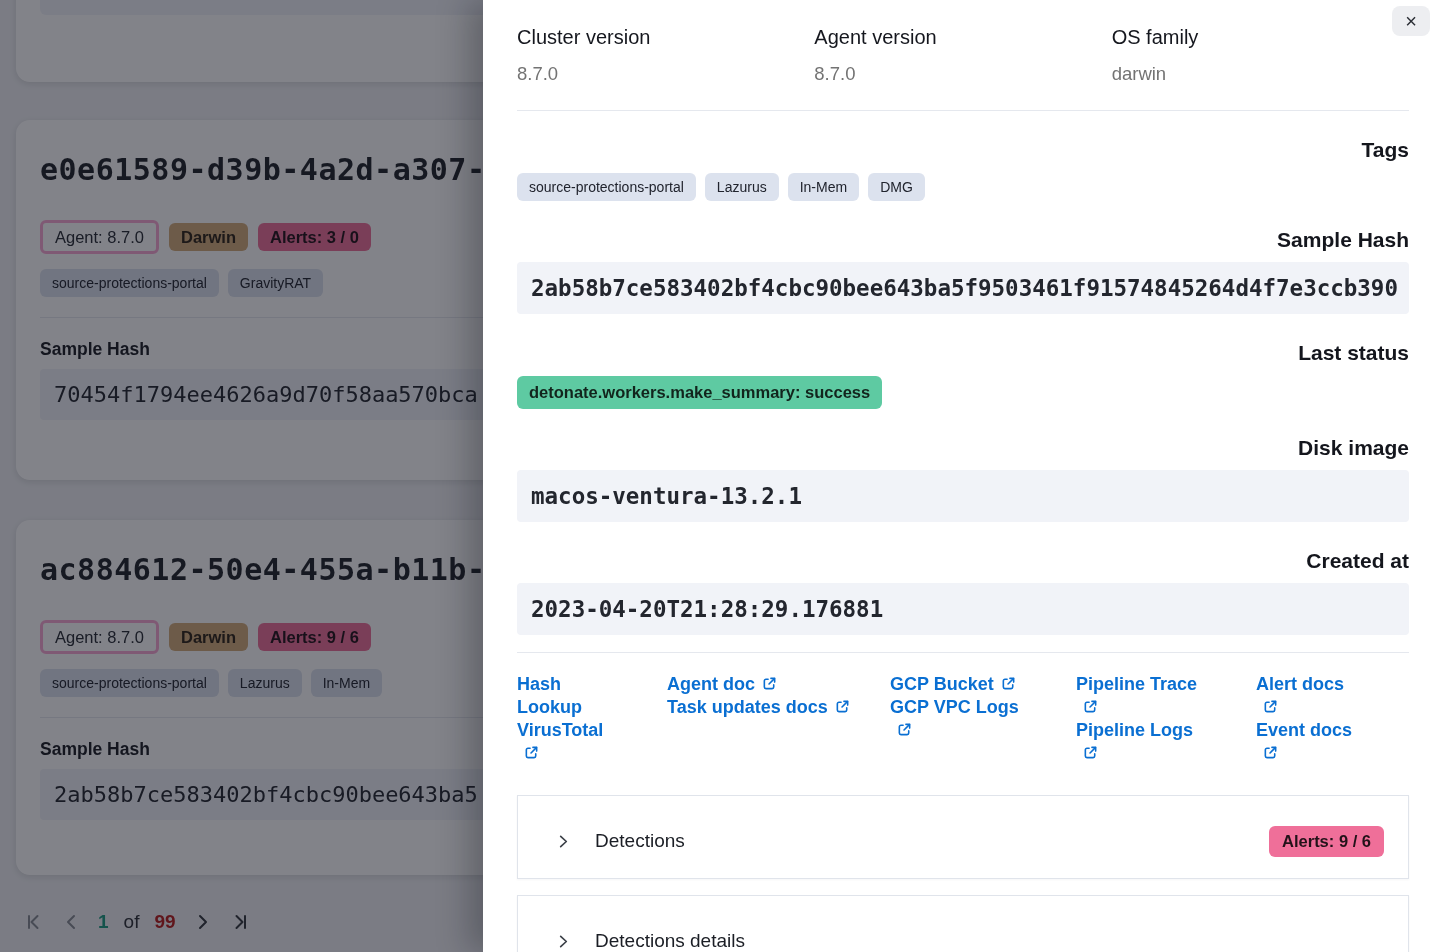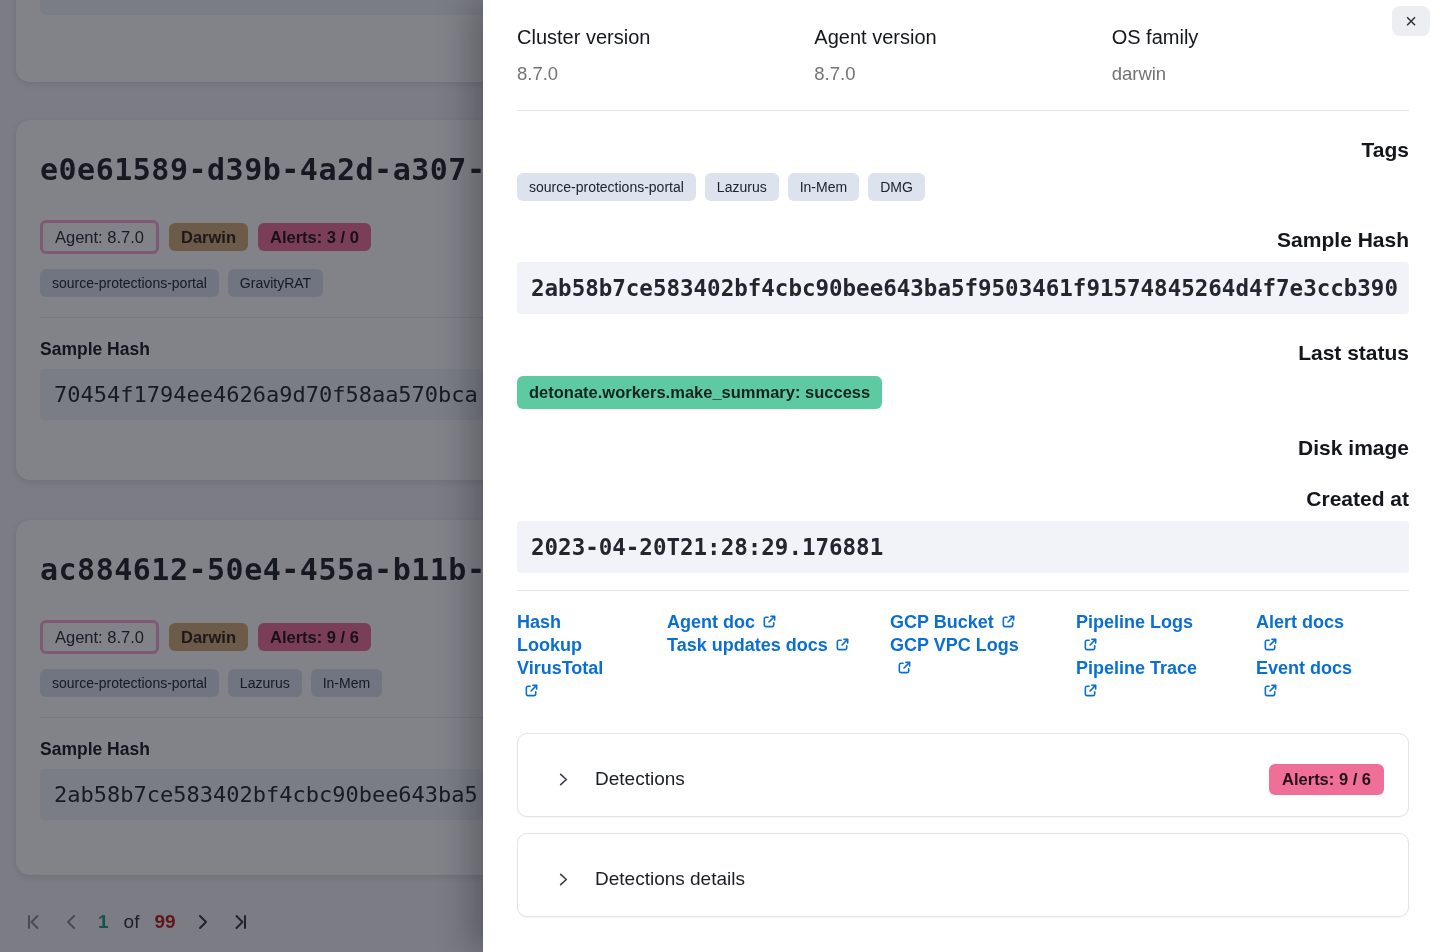--- a/index.html
+++ b/index.html
@@ -103,21 +103,21 @@
   .link{
     color:var(--link-blue);font-weight:600;font-size:18px;line-height:23px;
     text-decoration:none;display:block;cursor:pointer;
   }
   .ext-icon{display:inline-block;width:15px;height:15px;margin-left:7px;vertical-align:-1px;color:var(--link-blue);}
   .ext-icon svg{display:block;}
 
   
   .acc{
     display:flex;align-items:center;height:84px;background:#fff;cursor:pointer;
-    border:1px solid #e0e4eb;border-radius:10px;padding:8px 24px 0 38px;
+    border:1px solid #e0e4eb;border-radius:0;padding:8px 24px 0 38px;
     box-shadow:0 1px 2px rgba(16,24,40,.04);
   }
   .acc.a1{margin-top:30px;}
   .acc.a2{margin-top:16px;}
   .chev{width:15px;height:15px;color:#3c4048;flex:none;}
   .chev svg{display:block;}
   .acc-label{font-size:19px;color:#1b1e25;margin-left:24px;}
   .spacer{flex:1;}
   .alert-badge{
     background:var(--badge-pink);color:#231219;font-weight:700;
@@ -229,20 +229,21 @@
 
   <h2 class="section">Sample Hash</h2>
   <div class="codeblock mono">2ab58b7ce583402bf4cbc90bee643ba5f9503461f91574845264d4f7e3ccb390</div>
 
   <h2 class="section">Last status</h2>
   <div>
     <span class="status-badge">detonate.workers.make_summary: success</span>
   </div>
 
   <h2 class="section">Disk image</h2>
+  <div class="codeblock mono">macos-ventura-13.2.1</div>
 
   <h2 class="section">Created at</h2>
   <div class="codeblock mono">2023-04-20T21:28:29.176881</div>
 
   <div class="divider d2"></div>
 
   <div class="links">
     <div class="lcol c1">
       <a class="link"><span>Hash Lookup</span></a>
       <a class="link"><span>VirusTotal</span><span class="ext-icon"><svg width="15" height="15" viewBox="0 0 16 16" fill="none" stroke="currentColor" stroke-width="1.7" stroke-linecap="round" stroke-linejoin="round">
@@ -269,26 +270,26 @@
               <path d="M9.5 2.5h4v4"></path>
               <path d="M13.2 2.8 7.5 8.5"></path>
             </svg></span></a>
       <a class="link"><span>GCP VPC Logs</span><span class="ext-icon"><svg width="15" height="15" viewBox="0 0 16 16" fill="none" stroke="currentColor" stroke-width="1.7" stroke-linecap="round" stroke-linejoin="round">
               <path d="M6.5 3.5H4.2A1.7 1.7 0 0 0 2.5 5.2v6.6a1.7 1.7 0 0 0 1.7 1.7h6.6a1.7 1.7 0 0 0 1.7-1.7V9.5"></path>
               <path d="M9.5 2.5h4v4"></path>
               <path d="M13.2 2.8 7.5 8.5"></path>
             </svg></span></a>
     </div>
     <div class="lcol c4">
+      <a class="link"><span>Pipeline Trace</span><span class="ext-icon"><svg width="15" height="15" viewBox="0 0 16 16" fill="none" stroke="currentColor" stroke-width="1.7" stroke-linecap="round" stroke-linejoin="round">
+              <path d="M6.5 3.5H4.2A1.7 1.7 0 0 0 2.5 5.2v6.6a1.7 1.7 0 0 0 1.7 1.7h6.6a1.7 1.7 0 0 0 1.7-1.7V9.5"></path>
+              <path d="M9.5 2.5h4v4"></path>
+              <path d="M13.2 2.8 7.5 8.5"></path>
+            </svg></span></a>
       <a class="link"><span>Pipeline Logs</span><span class="ext-icon"><svg width="15" height="15" viewBox="0 0 16 16" fill="none" stroke="currentColor" stroke-width="1.7" stroke-linecap="round" stroke-linejoin="round">
-              <path d="M6.5 3.5H4.2A1.7 1.7 0 0 0 2.5 5.2v6.6a1.7 1.7 0 0 0 1.7 1.7h6.6a1.7 1.7 0 0 0 1.7-1.7V9.5"></path>
-              <path d="M9.5 2.5h4v4"></path>
-              <path d="M13.2 2.8 7.5 8.5"></path>
-            </svg></span></a>
-      <a class="link"><span>Pipeline Trace</span><span class="ext-icon"><svg width="15" height="15" viewBox="0 0 16 16" fill="none" stroke="currentColor" stroke-width="1.7" stroke-linecap="round" stroke-linejoin="round">
               <path d="M6.5 3.5H4.2A1.7 1.7 0 0 0 2.5 5.2v6.6a1.7 1.7 0 0 0 1.7 1.7h6.6a1.7 1.7 0 0 0 1.7-1.7V9.5"></path>
               <path d="M9.5 2.5h4v4"></path>
               <path d="M13.2 2.8 7.5 8.5"></path>
             </svg></span></a>
     </div>
     <div class="lcol c5">
       <a class="link"><span>Alert docs</span><span class="ext-icon"><svg width="15" height="15" viewBox="0 0 16 16" fill="none" stroke="currentColor" stroke-width="1.7" stroke-linecap="round" stroke-linejoin="round">
               <path d="M6.5 3.5H4.2A1.7 1.7 0 0 0 2.5 5.2v6.6a1.7 1.7 0 0 0 1.7 1.7h6.6a1.7 1.7 0 0 0 1.7-1.7V9.5"></path>
               <path d="M9.5 2.5h4v4"></path>
               <path d="M13.2 2.8 7.5 8.5"></path>

